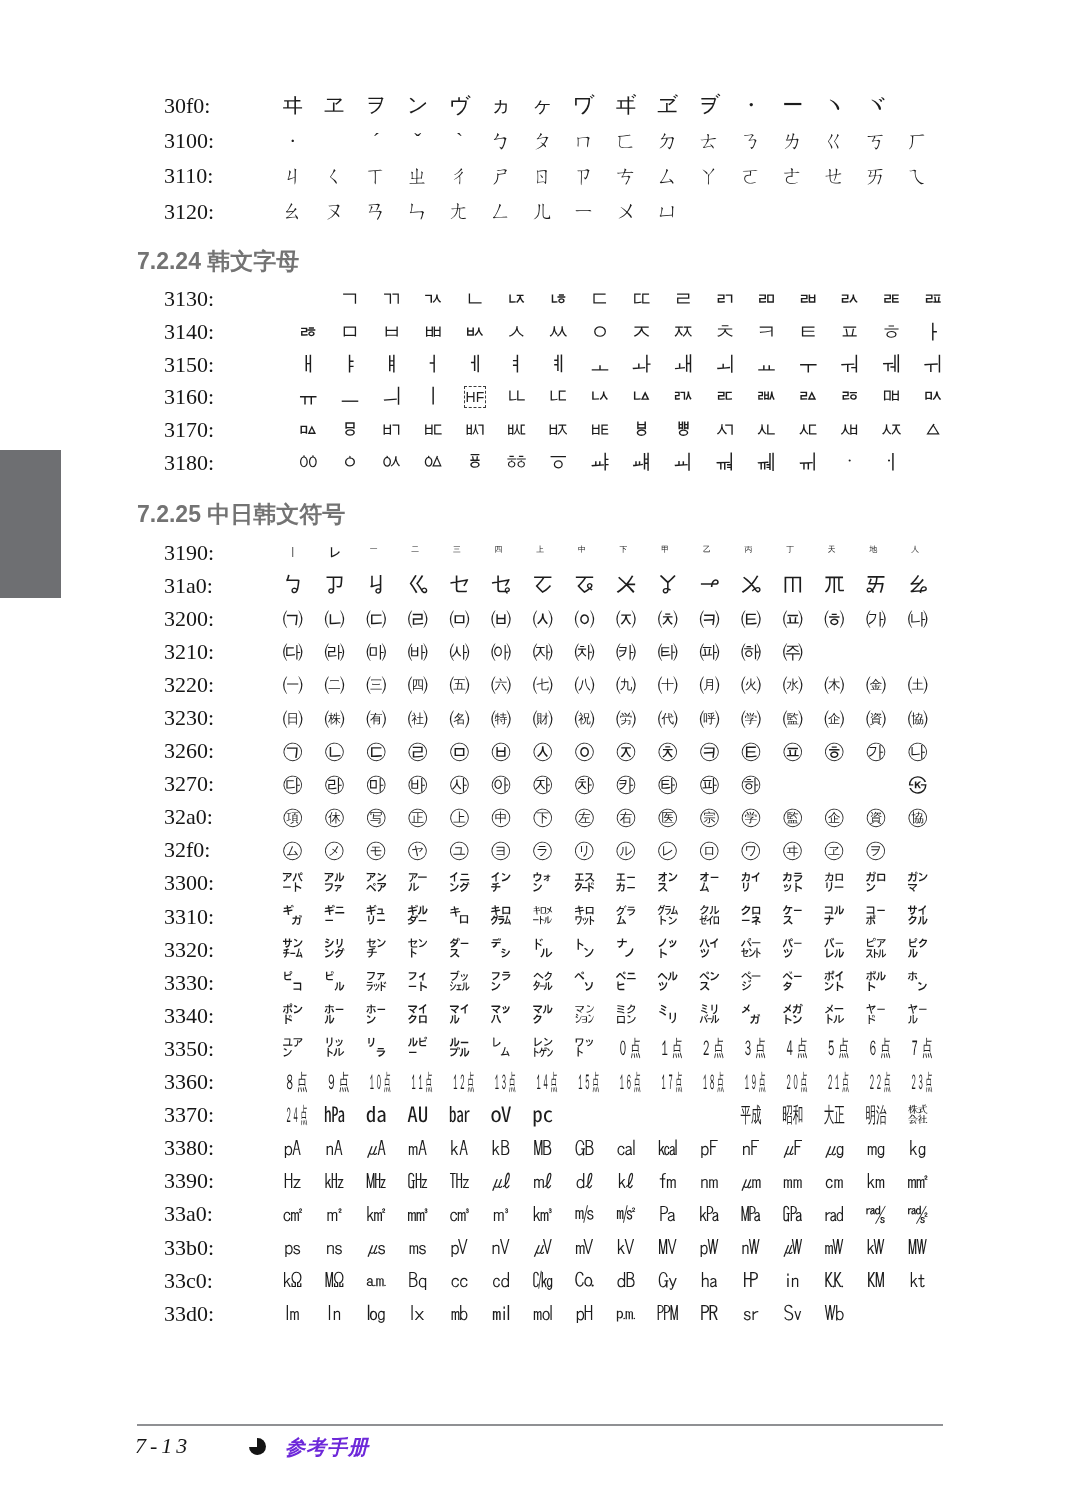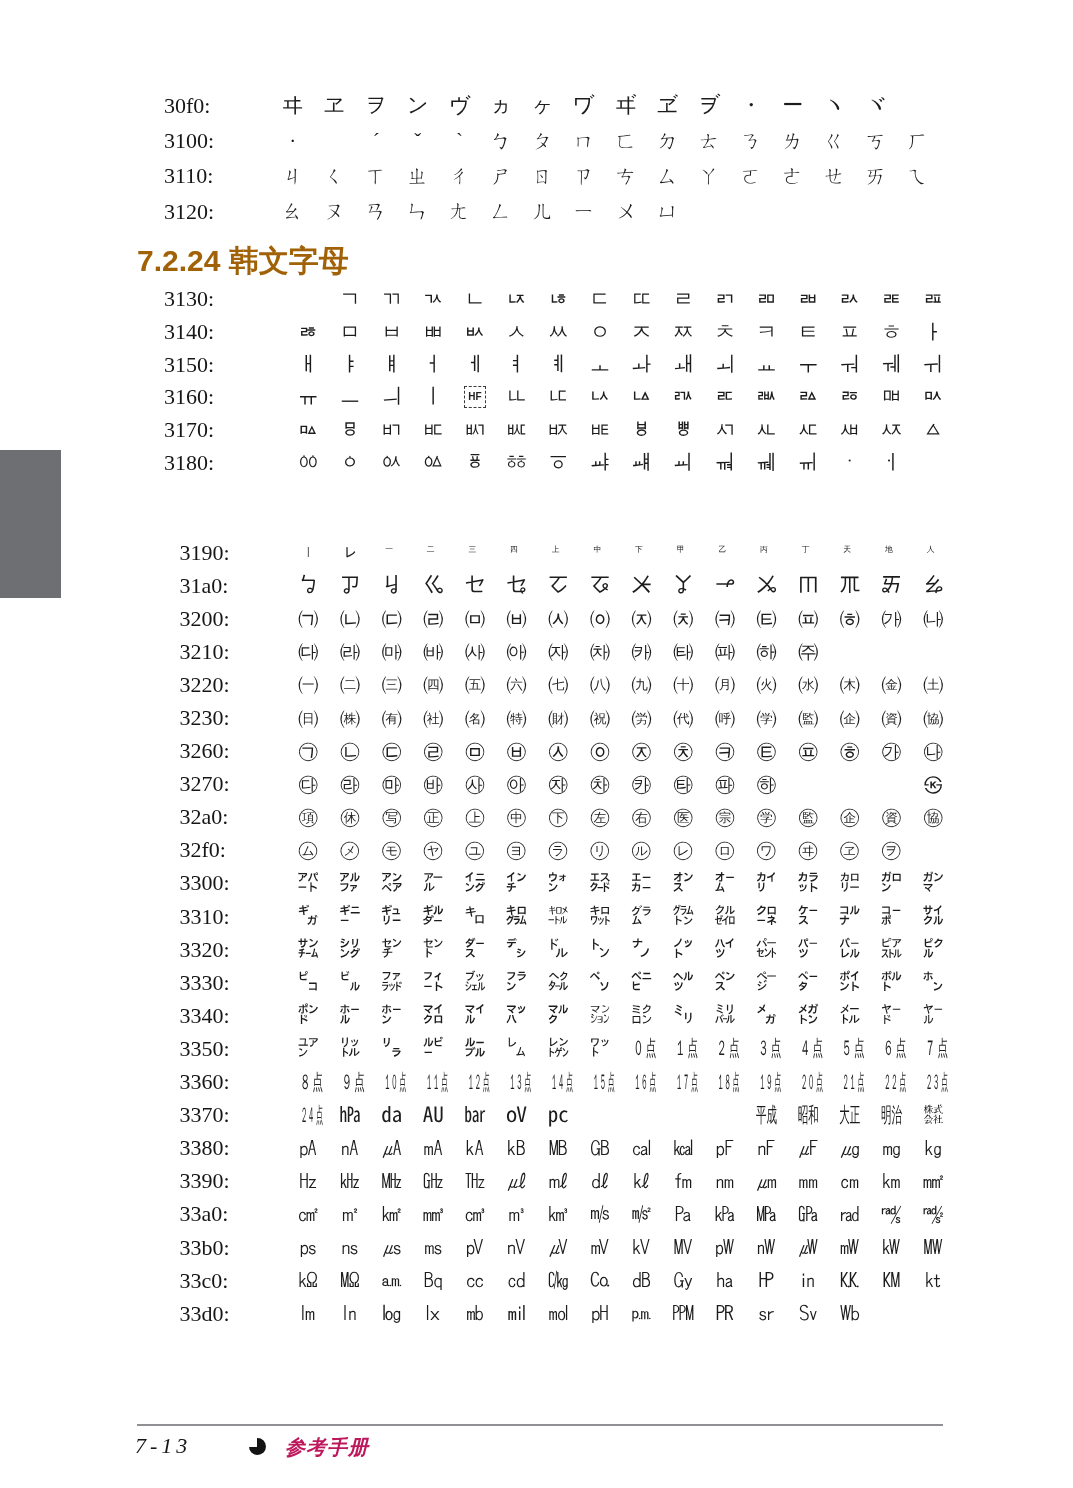--- a/index.html
+++ b/index.html
@@ -1,45 +1,45 @@
 <!DOCTYPE html>
 <html><head>
 <meta charset="utf-8">
 <style>
   html,body{margin:0;padding:0;background:#ffffff;}
   .page{position:relative;width:1043px;height:1488px;background:#ffffff;overflow:hidden;
         font-family:"Liberation Serif", serif;color:#1c1c1c;}
   .side-tab{position:absolute;left:0;top:450px;width:61px;height:148px;background:#6e6f72;}
   .heading{position:absolute;left:137px;margin:0;font-family:"Liberation Sans", sans-serif;
-           font-weight:700;font-size:30px;line-height:34px;color:#a16207;letter-spacing:0;}
+           font-weight:700;font-size:23px;line-height:34px;color:#737373;letter-spacing:0;}
   #heading-korean{top:244px;}
   #heading-cjk{top:497px;}
   .grp{position:absolute;left:164px;width:790px;}
   #grp0{top:88px;}
   #grp1{top:283px;}
   #grp2{top:536px;}
   .row{display:flex;align-items:center;}
   #grp0 .row{height:35.4px;}
   #grp1 .row{height:32.7px;justify-content:space-between;}
-  #grp2 .row{height:33.1px;justify-content:flex-end;}
+  #grp2 .row{height:33.1px;}
   .rowlabel{width:108px;flex:0 0 108px;font-size:22px;color:#161616;}
   .cells{display:flex;flex:0 0 auto;}
   .cell{width:41.67px;flex:0 0 41.67px;height:100%;display:flex;align-items:center;justify-content:center;
         font-size:21px;line-height:1;white-space:nowrap;font-family:"Liberation Serif", serif;}
   .cell.sm{font-size:13px;}
   .hfbox{display:inline-flex;align-items:center;justify-content:center;width:20px;height:20px;
          border:1px dashed #3a3a3a;font-family:"Liberation Sans", sans-serif;
-         font-weight:700;font-size:10px;letter-spacing:0;color:#222;}
+         font-weight:400;font-size:14px;letter-spacing:0;color:#222;}
   .footer-rule{position:absolute;left:137px;top:1424px;width:806px;height:2px;background:#8f9093;}
   .pagenum{position:absolute;left:135px;top:1433px;font-style:italic;font-size:22px;
            letter-spacing:4px;color:#161616;text-align:center;}
   .bullet-icon{position:absolute;left:249px;top:1438px;width:17px;height:17px;border-radius:50%;
                background:conic-gradient(#141414 0deg 270deg, #ffffff 270deg 360deg);}
   .manual-label{position:absolute;left:285px;top:1434px;font-style:italic;font-weight:700;
-                font-size:20px;color:#be185d;letter-spacing:1px;}
+                font-size:20px;color:#6d28d9;letter-spacing:1px;}
 </style>
 </head>
 <body>
 
 <div class="page">
 
   <div class="side-tab"></div>
 
   <section class="grp" id="grp0">
       <div class="row">
@@ -254,20 +254,21 @@
           <span class="cell">ㆊ</span>
           <span class="cell">ㆋ</span>
           <span class="cell">ㆌ</span>
           <span class="cell">ㆍ</span>
           <span class="cell">ㆎ</span>
           <span class="cell"></span>
         </div>
       </div>
     </section>
 
+  <h2 class="heading" id="heading-cjk">7.2.25 中日韩文符号</h2>
 
   <section class="grp" id="grp2">
       <div class="row">
         <span class="rowlabel">3190:</span>
         <div class="cells">
           <span class="cell sm">㆐</span>
           <span class="cell sm">㆑</span>
           <span class="cell sm">㆒</span>
           <span class="cell sm">㆓</span>
           <span class="cell sm">㆔</span>

